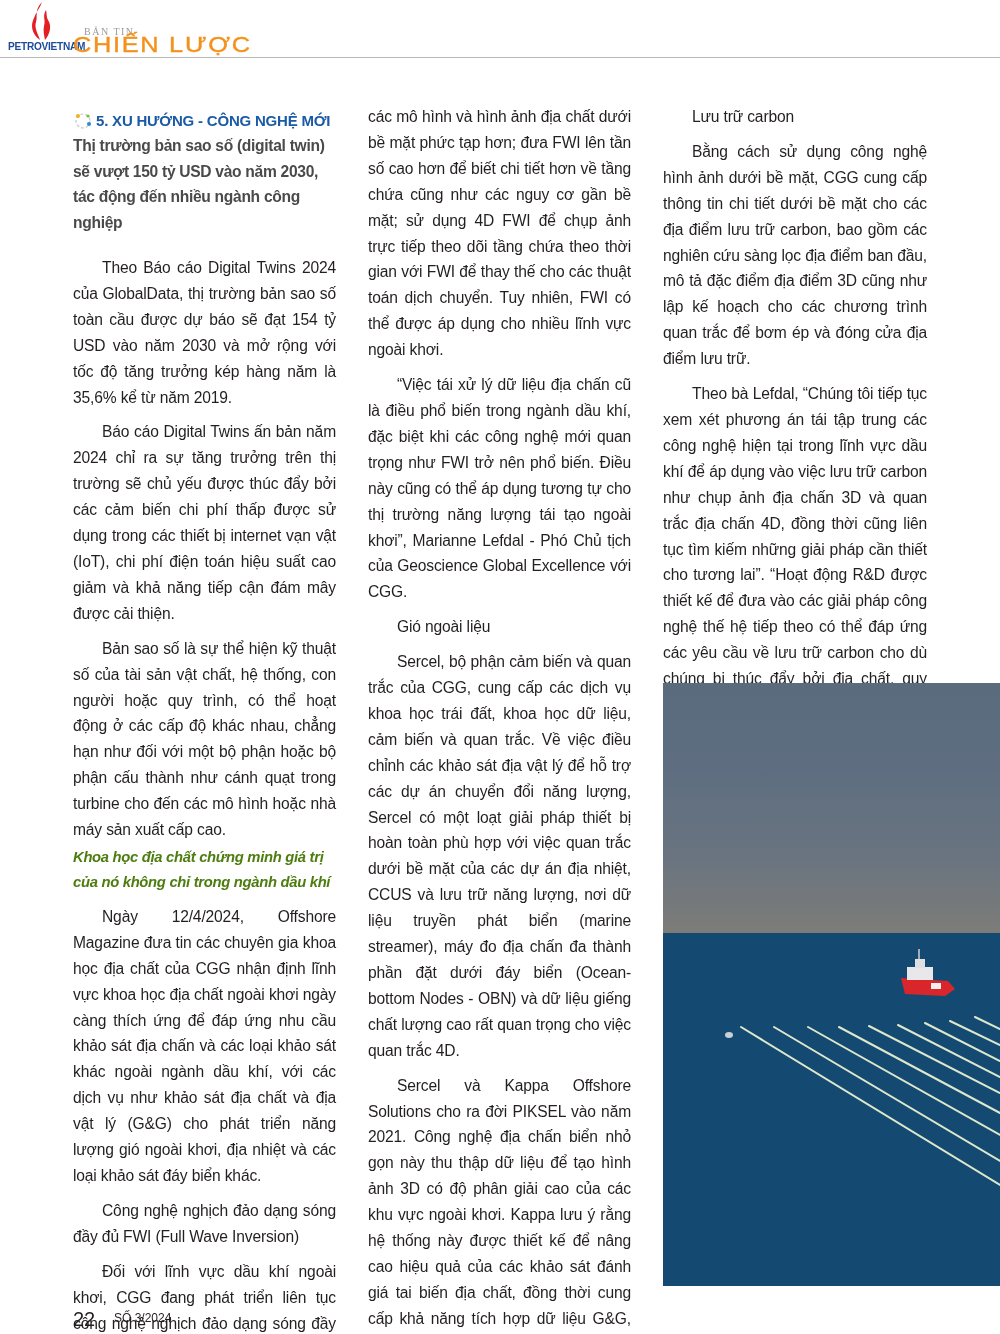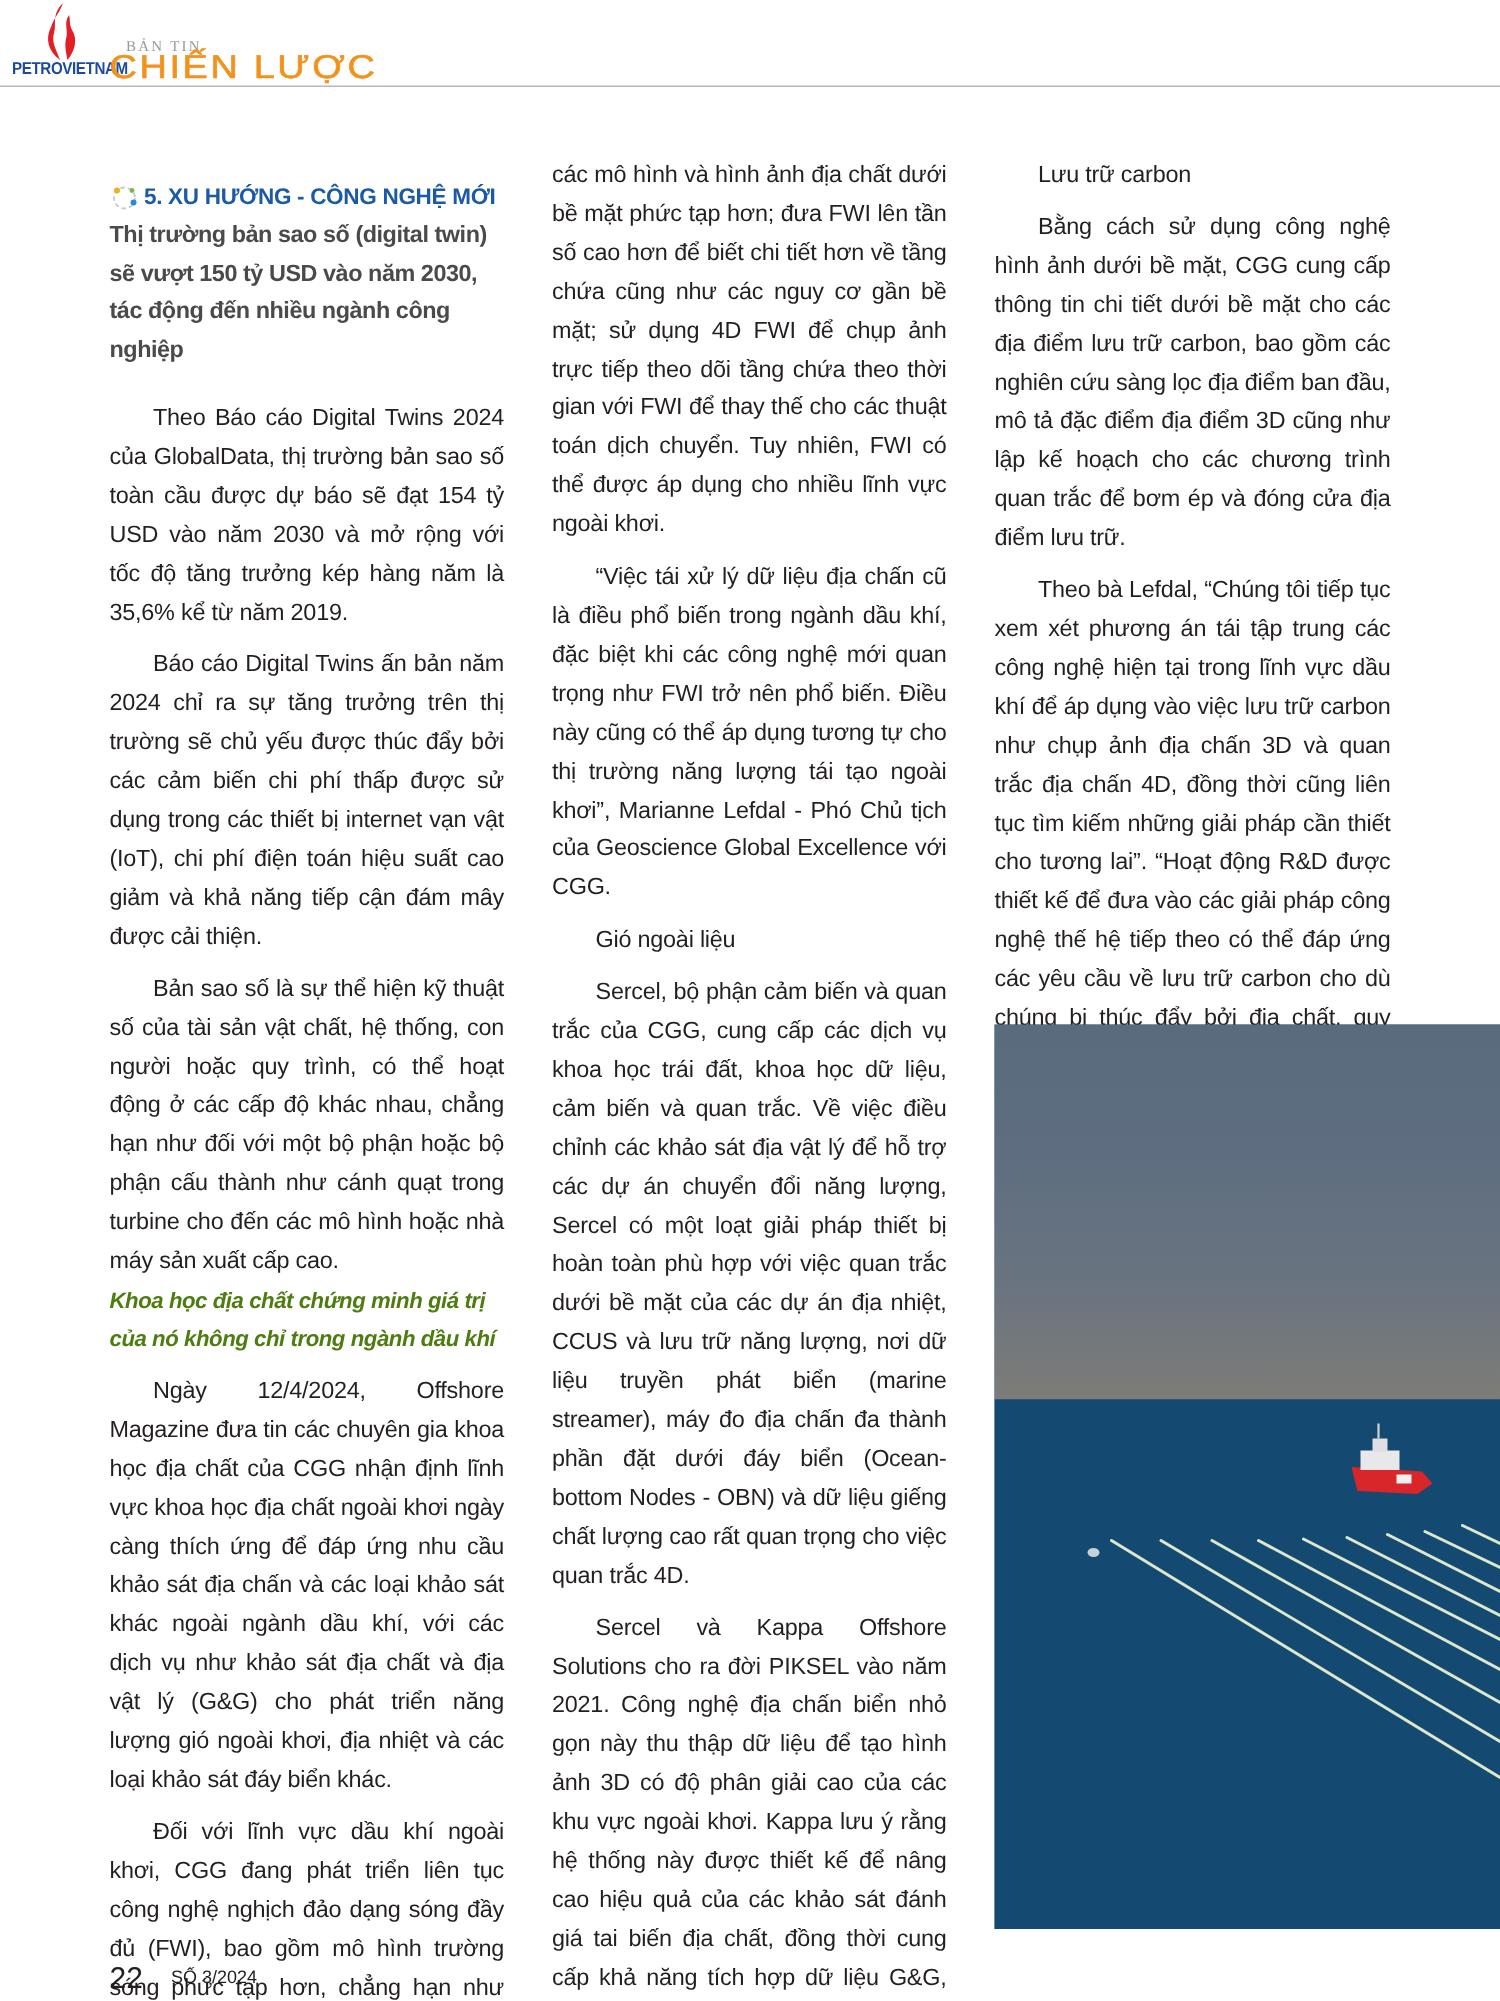--- a/index.html
+++ b/index.html
@@ -12,21 +12,21 @@
   .logo-chienluoc { position:absolute; left:73px; top:32px; font-family:"Liberation Sans", sans-serif; font-size:22px; color:#f2921c; letter-spacing:1.5px; font-weight:normal; transform:scaleX(1.15); transform-origin:left; -webkit-text-stroke:0.4px #f2921c; }
 
   .col { position:absolute; top:104px; font-family:"Liberation Sans", sans-serif; font-size:15.6px; line-height:25.9px; color:#231f20; }
   .col p { text-align:justify; text-indent:29px; margin-bottom:9px; letter-spacing:-0.15px; transform-origin:left; }
   .col p.noindent { text-indent:0; }
   .col p.ital { }
   .col1 { left:73px; width:263px; }
   .col2 { left:368px; width:263px; }
   .col3 { left:663px; width:264px; }
 
-  .section-label { display:flex; align-items:center; font-weight:bold; font-size:15px; color:#1b5aa5; letter-spacing:-0.2px; height:24px; margin-top:16px; }
+  .section-label { display:flex; align-items:center; font-weight:bold; font-size:15px; color:#1b5aa5; letter-spacing:-0.2px; height:24px; margin-top:5px; }
   .section-label .ring { width:20px; height:20px; margin-right:3px; flex:none; }
   .headline { font-weight:bold; font-size:15.6px; line-height:25.5px; color:#4a4a4a; margin-bottom:20px; letter-spacing:-0.3px; }
   .subhead { font-weight:bold; font-size:14.8px; line-height:25.5px; color:#4d7c0f; margin:-2px 0 8px 0; letter-spacing:-0.3px;font-style:italic; }
 
   .photo { position:absolute; left:663px; top:683px; width:337px; height:603px; overflow:hidden; background:#17496f; }
   .sky { position:absolute; left:0; top:0; width:100%; height:250px; background:linear-gradient(180deg,#5a6b7e 0%,#5e6e80 35%,#6a7480 70%,#7d7c78 100%); }
   .sea { position:absolute; left:0; top:250px; width:100%; height:353px; background:#144a72; }
 
   .footer-page { position:absolute; left:73px; top:1308px; font-size:20px; color:#231f20; }
   .footer-issue { position:absolute; left:114px; top:1311px; font-size:12px; color:#231f20; }
@@ -54,20 +54,21 @@
       <circle cx="16" cy="13" r="2" fill="#2b8ad8"></circle>
     </svg>
     <span>5. XU HƯỚNG - CÔNG NGHỆ MỚI</span>
   </div>
   <div class="headline">Thị trường bản sao số (digital twin) sẽ vượt 150 tỷ USD vào năm 2030, tác động đến nhiều ngành công nghiệp</div>
   <p>Theo Báo cáo Digital Twins 2024 của GlobalData,  thị trường bản sao số toàn cầu được dự báo sẽ đạt 154 tỷ USD vào năm 2030 và mở rộng với tốc độ tăng trưởng kép hàng năm là 35,6% kể từ năm 2019.</p>
   <p>Báo cáo Digital Twins ấn bản năm 2024 chỉ ra sự tăng trưởng trên thị trường sẽ chủ yếu được thúc đẩy bởi các cảm biến chi phí thấp được sử dụng trong các thiết bị internet vạn vật (IoT), chi phí điện toán hiệu suất cao giảm và khả năng tiếp cận đám mây được cải thiện.</p>
   <p style="margin-bottom:4px;">Bản sao số là sự thể hiện kỹ thuật số của tài sản vật chất, hệ thống, con người hoặc quy trình, có thể hoạt động ở các cấp độ khác nhau, chẳng hạn như đối với một bộ phận hoặc bộ phận cấu thành như cánh quạt trong turbine cho đến các mô hình hoặc nhà máy sản xuất cấp cao.</p>
   <div class="subhead">Khoa học địa chất chứng minh giá trị của nó không chỉ trong ngành dầu khí</div>
   <p>Ngày 12/4/2024, Offshore Magazine đưa tin các chuyên gia khoa học địa chất của CGG nhận định lĩnh vực khoa học địa chất ngoài khơi ngày càng thích ứng để đáp ứng nhu cầu khảo sát địa chấn và các loại khảo sát khác ngoài ngành dầu khí, với các dịch vụ như khảo sát địa chất và địa vật lý (G&amp;G) cho phát triển năng lượng gió ngoài khơi, địa nhiệt và các loại khảo sát đáy biển khác.</p>
+  <p class="ital">Công nghệ nghịch đảo dạng sóng đầy đủ FWI (Full Wave Inversion)</p>
   <p>Đối với lĩnh vực dầu khí ngoài khơi, CGG đang phát triển liên tục công nghệ nghịch đảo dạng sóng đầy đủ (FWI), bao gồm mô hình trường sóng phức tạp hơn, chẳng hạn như FWI đàn hồi, để cải thiện</p>
 </div>
 
 <div class="col col2">
   <p class="noindent">các mô hình và hình ảnh địa chất dưới bề mặt phức tạp hơn; đưa FWI lên tần số cao hơn để biết chi tiết hơn về tầng chứa cũng như các nguy cơ gần bề mặt; sử dụng 4D FWI để chụp ảnh trực tiếp theo dõi tầng chứa theo thời gian với FWI để thay thế cho các thuật toán dịch chuyển. Tuy nhiên, FWI có thể được áp dụng cho nhiều lĩnh vực ngoài khơi.</p>
   <p>“Việc tái xử lý dữ liệu địa chấn cũ là điều phổ biến trong ngành dầu khí, đặc biệt khi các công nghệ mới quan trọng như FWI trở nên phổ biến. Điều này cũng có thể áp dụng tương tự cho thị trường năng lượng tái tạo ngoài khơi”, Marianne Lefdal - Phó Chủ tịch của Geoscience Global Excellence với CGG.</p>
   <p class="ital">Gió ngoài liệu</p>
   <p>Sercel, bộ phận cảm biến và quan trắc của CGG, cung cấp các dịch vụ khoa học trái đất, khoa học dữ liệu, cảm biến và quan trắc. Về việc điều chỉnh các khảo sát địa vật lý để hỗ trợ các dự án chuyển đổi năng lượng, Sercel có một loạt giải pháp thiết bị hoàn toàn phù hợp với việc quan trắc dưới bề mặt của các dự án địa nhiệt, CCUS và lưu trữ năng lượng, nơi dữ liệu truyền phát biển (marine streamer), máy đo địa chấn đa thành phần đặt dưới đáy biển (Ocean-bottom Nodes - OBN) và dữ liệu giếng chất lượng cao rất quan trọng cho việc quan trắc 4D.</p>
   <p>Sercel và Kappa Offshore Solutions cho ra đời PIKSEL vào năm 2021. Công nghệ địa chấn biển nhỏ gọn này thu thập dữ liệu để tạo hình ảnh 3D có độ phân giải cao của các khu vực ngoài khơi. Kappa lưu ý rằng hệ thống này được thiết kế để nâng cao hiệu quả của các khảo sát đánh giá tai biến địa chất, đồng thời cung cấp khả năng tích hợp dữ liệu G&amp;G, phù hợp với lĩnh vực năng lượng tái tạo ngoài khơi.</p>
 </div>

